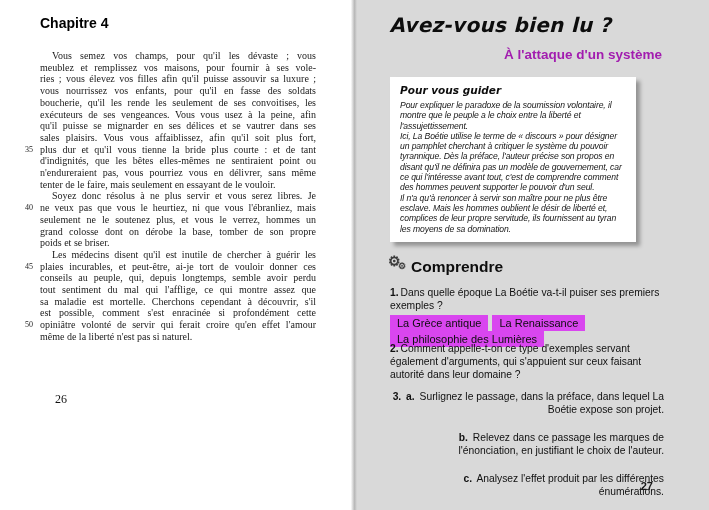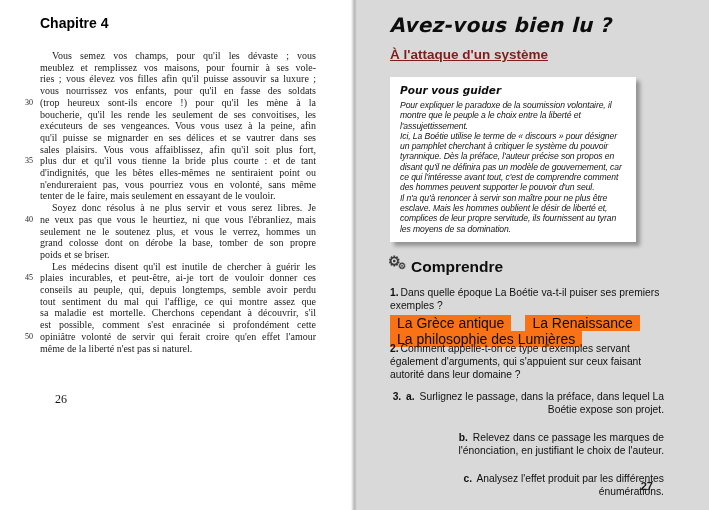--- a/index.html
+++ b/index.html
@@ -39,22 +39,22 @@
 
   
   .right-page { position:relative; width:352px; height:510px; background:#d9d9d9; }
   .rp-title {
     position:absolute; top:13px; left:34px;
     font-family:"DejaVu Sans", sans-serif;
     font-weight:bold; font-style:italic; font-size:20px; color:#0d0d0d;
     transform:skewX(-3deg); letter-spacing:0.3px; white-space:nowrap;
   }
   .rp-subtitle {
-    position:absolute; top:47px; left:33px; width:272px; text-align:left;
-    font:bold 13.5px "Liberation Sans", sans-serif; color:#7f1d1d;text-decoration:underline;
+    position:absolute; top:47px; left:33px; width:272px; text-align:right;
+    font:bold 13.5px "Liberation Sans", sans-serif; color:#a21caf;
   }
   .guide-box {
     position:absolute; top:77px; left:33px; width:246px;
     background:#ffffff; padding:7px 10px 8px 10px;
     box-shadow:4px 4px 4px rgba(0,0,0,0.32);
   }
   .gb-header {
     font-family:"DejaVu Sans", sans-serif;
     font-weight:bold; font-style:italic; font-size:10.5px;
     margin-bottom:4px; color:#0d0d0d;
@@ -74,49 +74,48 @@
   .gears .g2 { position:absolute; left:10px; top:5px; font-size:9px; line-height:9px; }
   .q { position:absolute; left:33px; width:274px;
        font-family:"Liberation Sans", sans-serif; font-size:10.3px;
        line-height:13px; color:#101010; }
   .q b { margin-right:2px; }
   .q1 { top:286px; }
   .q2 { top:342px; }
   .q3 { top:390px;text-align:right; }
   .chips { margin-top:3px; }
   .chip {
-    display:inline-block; background:#f97316; color:#0d0d0d;
-    padding:1.5px 7px; margin-right:14px; font-size:14px;
+    display:inline-block; background:#d946ef; color:#0d0d0d;
+    padding:1.5px 7px; margin-right:4px; font-size:11px;
   }
   .part.sub { text-indent:10px; margin-top:15px; }
   .page-num-right {
     position:absolute; right:56px; bottom:18px;
     font:bold 11px "Liberation Sans", sans-serif; color:#1a1a1a;
   }
 </style>
 </head>
 <body>
 
 <div class="spread">
 
   <section class="left-page">
     <h1 class="chapter-title">Chapitre 4</h1>
     <div class="text-block">
         <div class="line ind">Vous semez vos champs, pour qu'il les dévaste ; vous</div>
         <div class="line">meublez et remplissez vos maisons, pour fournir à ses vole-</div>
         <div class="line">ries ; vous élevez vos filles afin qu'il puisse assouvir sa luxure ;</div>
         <div class="line">vous nourrissez vos enfants, pour qu'il en fasse des soldats</div>
-        <div class="line"><span class="lnum">30</span>(trop heureux sont-ils encore !) pour qu'il les mène à la</div>
         <div class="line">boucherie, qu'il les rende les seulement de ses convoitises, les</div>
         <div class="line">exécuteurs de ses vengeances. Vous vous usez à la peine, afin</div>
         <div class="line">qu'il puisse se mignarder en ses délices et se vautrer dans ses</div>
         <div class="line">sales plaisirs. Vous vous affaiblissez, afin qu'il soit plus fort,</div>
         <div class="line"><span class="lnum">35</span>plus dur et qu'il vous tienne la bride plus courte : et de tant</div>
         <div class="line">d'indignités, que les bêtes elles-mêmes ne sentiraient point ou</div>
-        <div class="line">n'endureraient pas, vous pourriez vous en volonté, sans même</div>
+        <div class="line">n'endureraient pas, vous pourriez vous en délivrer, sans même</div>
         <div class="line noj">tenter de le faire, mais seulement en essayant de le vouloir.</div>
         <div class="line ind">Soyez donc résolus à ne plus servir et vous serez libres. Je</div>
         <div class="line"><span class="lnum">40</span>ne veux pas que vous le heurtiez, ni que vous l'ébranliez, mais</div>
         <div class="line">seulement ne le soutenez plus, et vous le verrez, hommes un</div>
         <div class="line">grand colosse dont on dérobe la base, tomber de son propre</div>
         <div class="line noj">poids et se briser.</div>
         <div class="line ind">Les médecins disent qu'il est inutile de chercher à guérir les</div>
         <div class="line"><span class="lnum">45</span>plaies incurables, et peut-être, ai-je tort de vouloir donner ces</div>
         <div class="line">conseils au peuple, qui, depuis longtemps, semble avoir perdu</div>
         <div class="line">tout sentiment du mal qui l'afflige, ce qui montre assez que</div>

